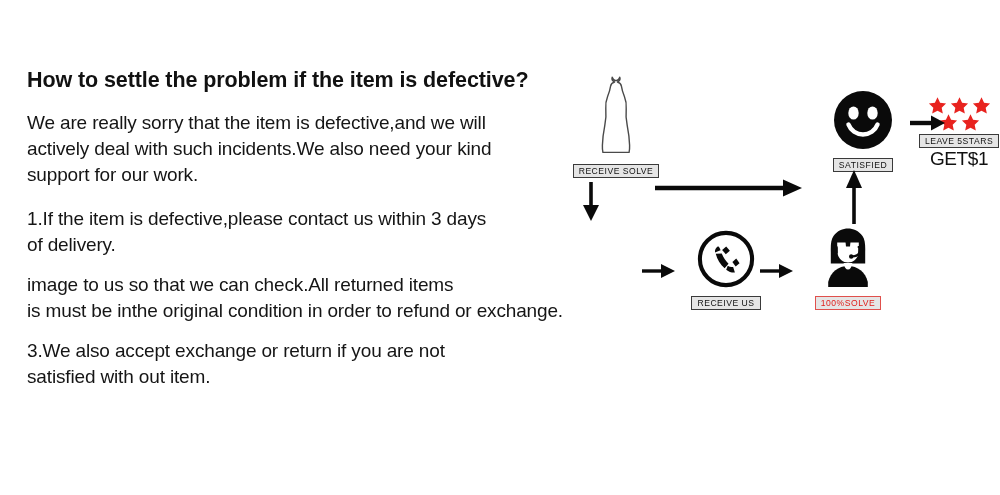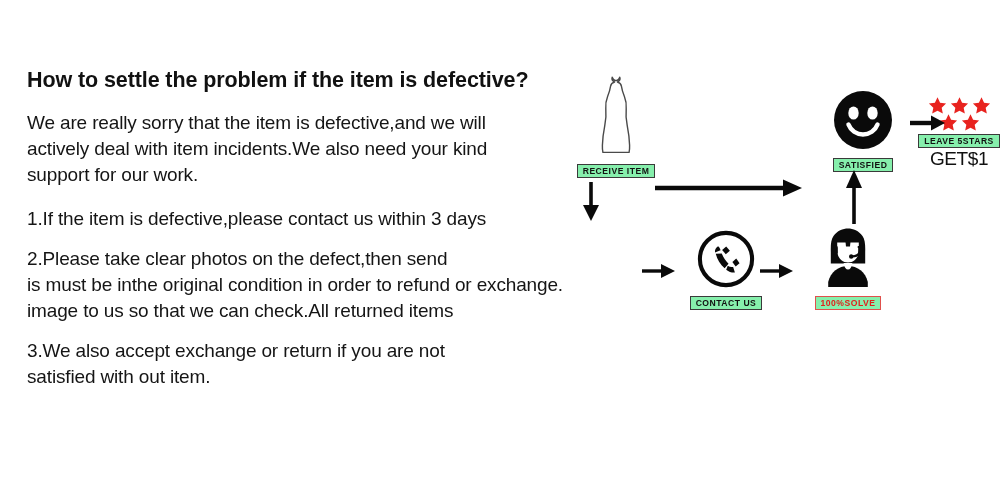--- a/index.html
+++ b/index.html
@@ -54,24 +54,24 @@
     position: absolute;
     text-align: center;
   }
   .node .glyph {
     display: block;
     margin: 0 auto;
   }
   .cap {
     display: inline-block;
     border: 1.4px solid #3a3a3a;
-    background: #86efac;
+    background: #e5e5e5;
     color: #111111;
     font-size: 8.6px;
-    font-weight: bold;
+    font-weight: normal;
     letter-spacing: 0.5px;
     padding: 2px 5px 1.5px 5px;
     line-height: 1;
     white-space: nowrap;
     font-family: "Liberation Sans", sans-serif;
   }
   .cap.red {
     border-color: #e0504c;
     color: #e0201c;
   }
@@ -111,32 +111,32 @@
 <body>
 
 <div id="page">
 
   <div class="text-col">
 
     <h1 class="title">How to settle the problem if the item is defective?</h1>
 
     <p class="para p-intro">
       <span class="ln">We are really sorry that the item is defective,and we will</span>
-      <span class="ln">actively deal with item incidents.We also need your kind</span>
+      <span class="ln">actively deal with such incidents.We also need your kind</span>
       <span class="ln">support for our work.</span>
     </p>
 
     <p class="para">
       <span class="ln">1.If the item is defective,please contact us within 3 days</span>
+      <span class="ln">of delivery.</span>
     </p>
 
     <p class="para">
-      <span class="ln">2.Please take clear photos on the defect,then send</span>
+      <span class="ln">image to us so that we can check.All returned items</span>
       <span class="ln">is must be inthe original condition in order to refund or exchange.</span>
-      <span class="ln">image to us so that we can check.All returned items</span>
     </p>
 
     <p class="para">
       <span class="ln">3.We also accept exchange or return if you are not</span>
       <span class="ln">satisfied with out item.</span>
     </p>
 
   </div>
 
   <div class="flow">
@@ -147,21 +147,21 @@
           <path d="M13.2 3.2 C12.3 5.6 13.6 7.4 15.6 8.0 C13.3 8.6 12.0 9.9 11.6 12.2
                    C11.0 16.0 10.0 19.2 8.6 22.6 C7.0 26.6 6.4 30.0 6.8 34.6
                    C7.3 40.4 7.0 45.4 5.8 51.4 C4.6 57.6 3.6 64.4 3.4 71.2
                    C3.3 74.5 3.5 76.6 3.9 78.4 L30.1 78.4 C30.5 76.6 30.7 74.5 30.6 71.2
                    C30.4 64.4 29.4 57.6 28.2 51.4 C27.0 45.4 26.7 40.4 27.2 34.6
                    C27.6 30.0 27.0 26.6 25.4 22.6 C24.0 19.2 23.0 16.0 22.4 12.2
                    C22.0 9.9 20.7 8.6 18.4 8.0 C20.4 7.4 21.7 5.6 20.8 3.2
                    C20.2 5.2 18.8 6.4 17.0 6.6 C15.2 6.4 13.8 5.2 13.2 3.2 Z" fill="#ffffff" stroke="#4a4a4a" stroke-width="1.4" stroke-linejoin="round"></path>
         </svg>
       </span>
-      <span class="cap">RECEIVE ITEM</span>
+      <span class="cap">RECEIVE SOLVE</span>
     </div>
 
     <div class="node" id="node-satisfied">
       <span class="glyph">
         <svg width="60" height="60" viewBox="0 0 60 60">
           <circle cx="30" cy="30" r="29" fill="#0a0a0a"></circle>
           <ellipse cx="20.5" cy="23" rx="5.2" ry="6.6" fill="#ffffff"></ellipse>
           <ellipse cx="39.5" cy="23" rx="5.2" ry="6.6" fill="#ffffff"></ellipse>
           <path d="M15 35 A16 16 0 0 0 45 35 A17.5 17.5 0 0 1 15 35 Z" fill="#ffffff"></path>
           <path d="M15.5 34.5 A15.5 15.5 0 0 0 44.5 34.5" fill="none" stroke="#ffffff" stroke-width="4.5" stroke-linecap="round"></path>
@@ -201,21 +201,21 @@
       <span class="glyph">
         <svg width="58" height="58" viewBox="0 0 60 60">
           <circle cx="30" cy="30" r="27" fill="none" stroke="#0a0a0a" stroke-width="4.2"></circle>
           <path d="M21.8 16.8 C19.4 18.4 18.2 20.8 18.6 23.4 L24.3 21.0 C23.9 19.1 23.2 17.6 21.8 16.8 Z" fill="#0a0a0a"></path>
           <path d="M19.4 24.6 C20.8 30.4 24.0 35.6 28.6 39.6 L32.6 34.8 C29.6 31.8 27.2 28.2 25.6 24.2 Z" fill="#0a0a0a"></path>
           <path d="M30.2 41.0 C33.2 43.2 36.2 44.4 39.2 44.0 L37.4 38.2 C35.4 38.6 33.6 38.2 31.8 37.0 Z" fill="#0a0a0a"></path>
           <path d="M26 20.6 L30.2 17.0 L34.0 21.4 L29.8 25.0 Z" fill="#0a0a0a"></path>
           <path d="M36.6 33.0 L40.6 29.6 L44.0 34.4 L40.0 37.8 Z" fill="#0a0a0a"></path>
         </svg>
       </span>
-      <span class="cap">CONTACT US</span>
+      <span class="cap">RECEIVE US</span>
     </div>
 
     <div class="node" id="node-agent">
       <span class="glyph">
         <svg width="56" height="60" viewBox="0 0 56 60">
 
           <path d="M13.5 8 C17 3 23 0.6 28 0.6 C33 0.6 39 3 42.5 8 C45 11.6 45.4 16.5 45.2 24 L45.2 35.5 L10.8 35.5 L10.8 24 C10.6 16.5 11 11.6 13.5 8 Z" fill="#0a0a0a"></path>
 
           <path d="M17.2 14.5 L38.8 14.5 L38.8 22 C38.8 29.8 34.2 34.5 28 34.5 C21.8 34.5 17.2 29.8 17.2 22 Z" fill="#ffffff"></path>
 

